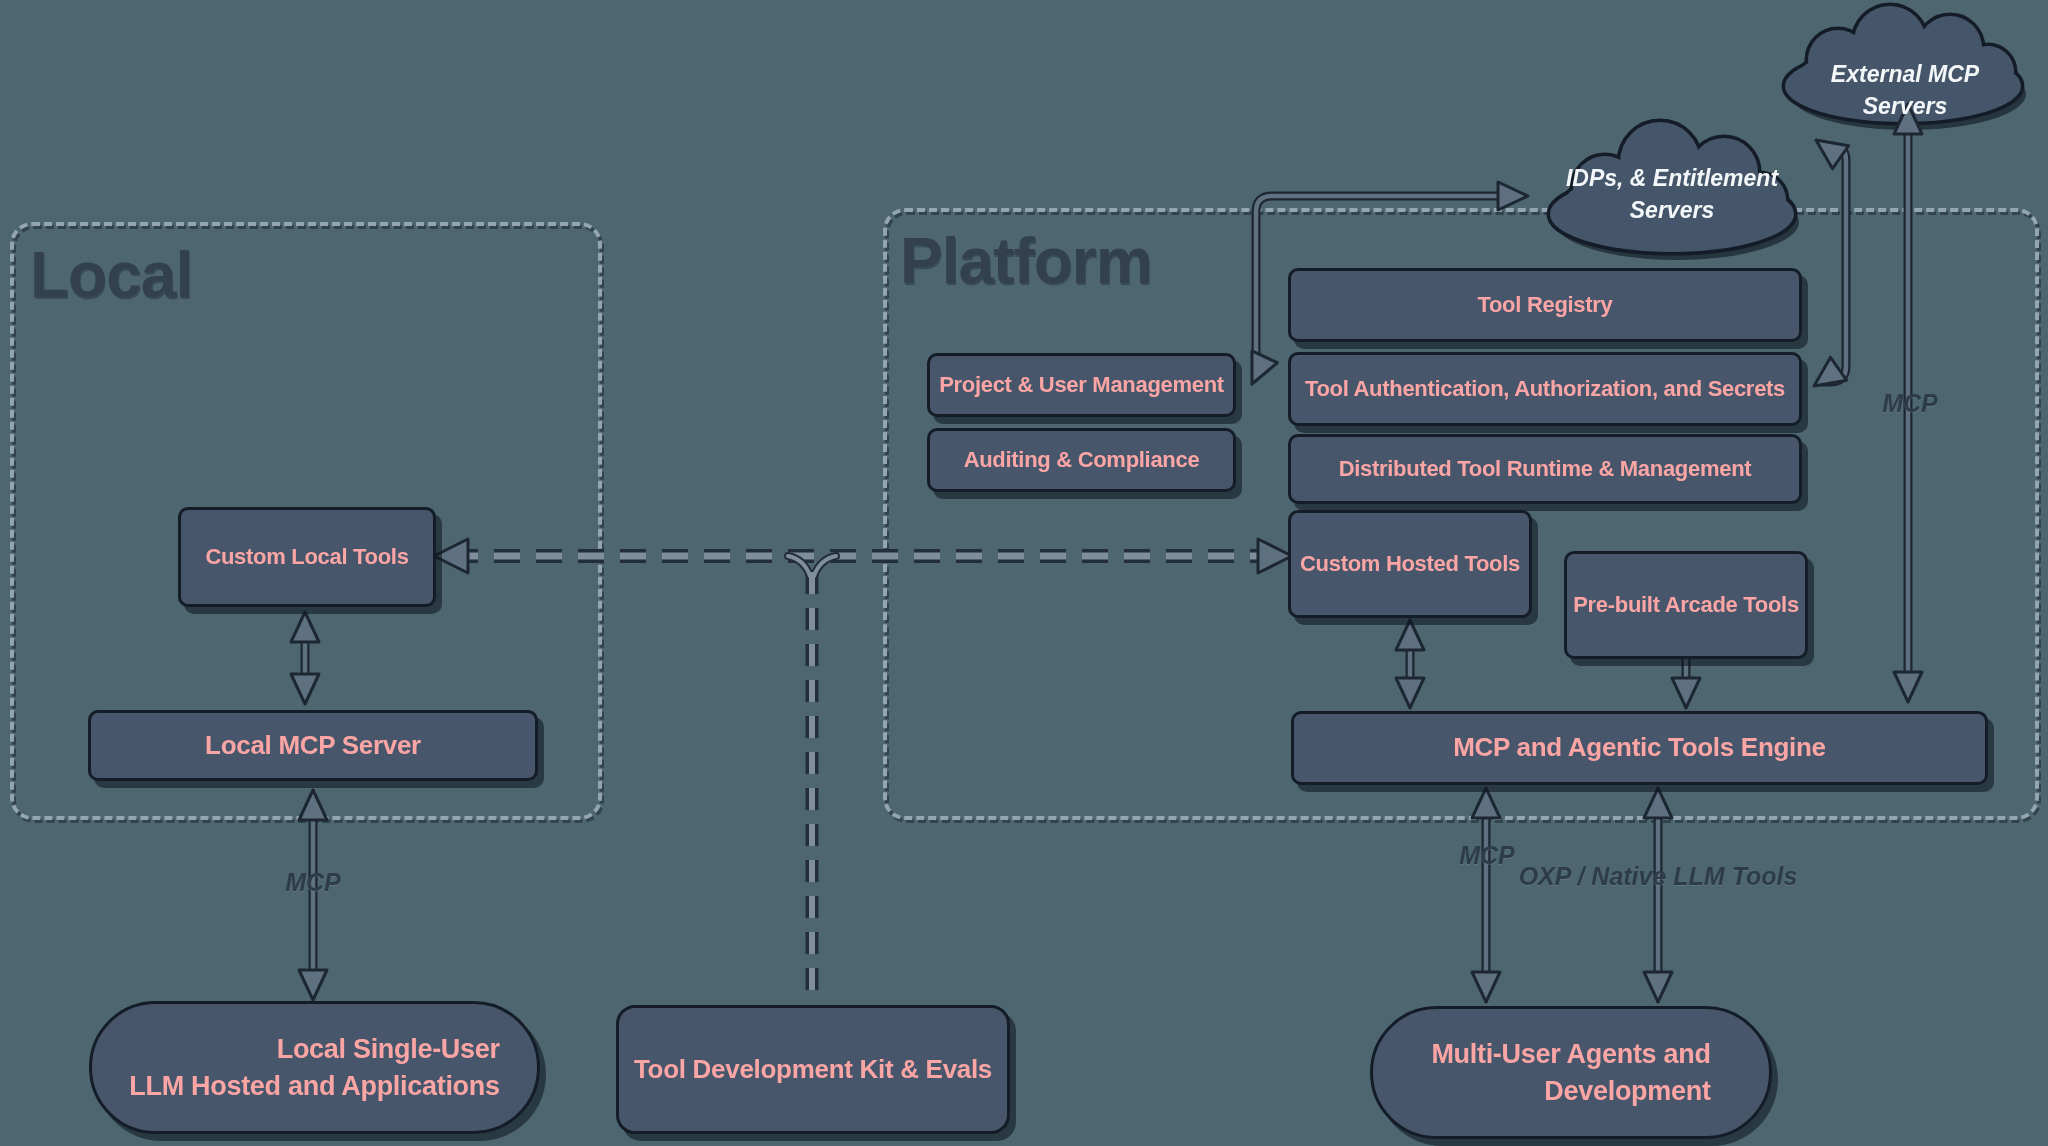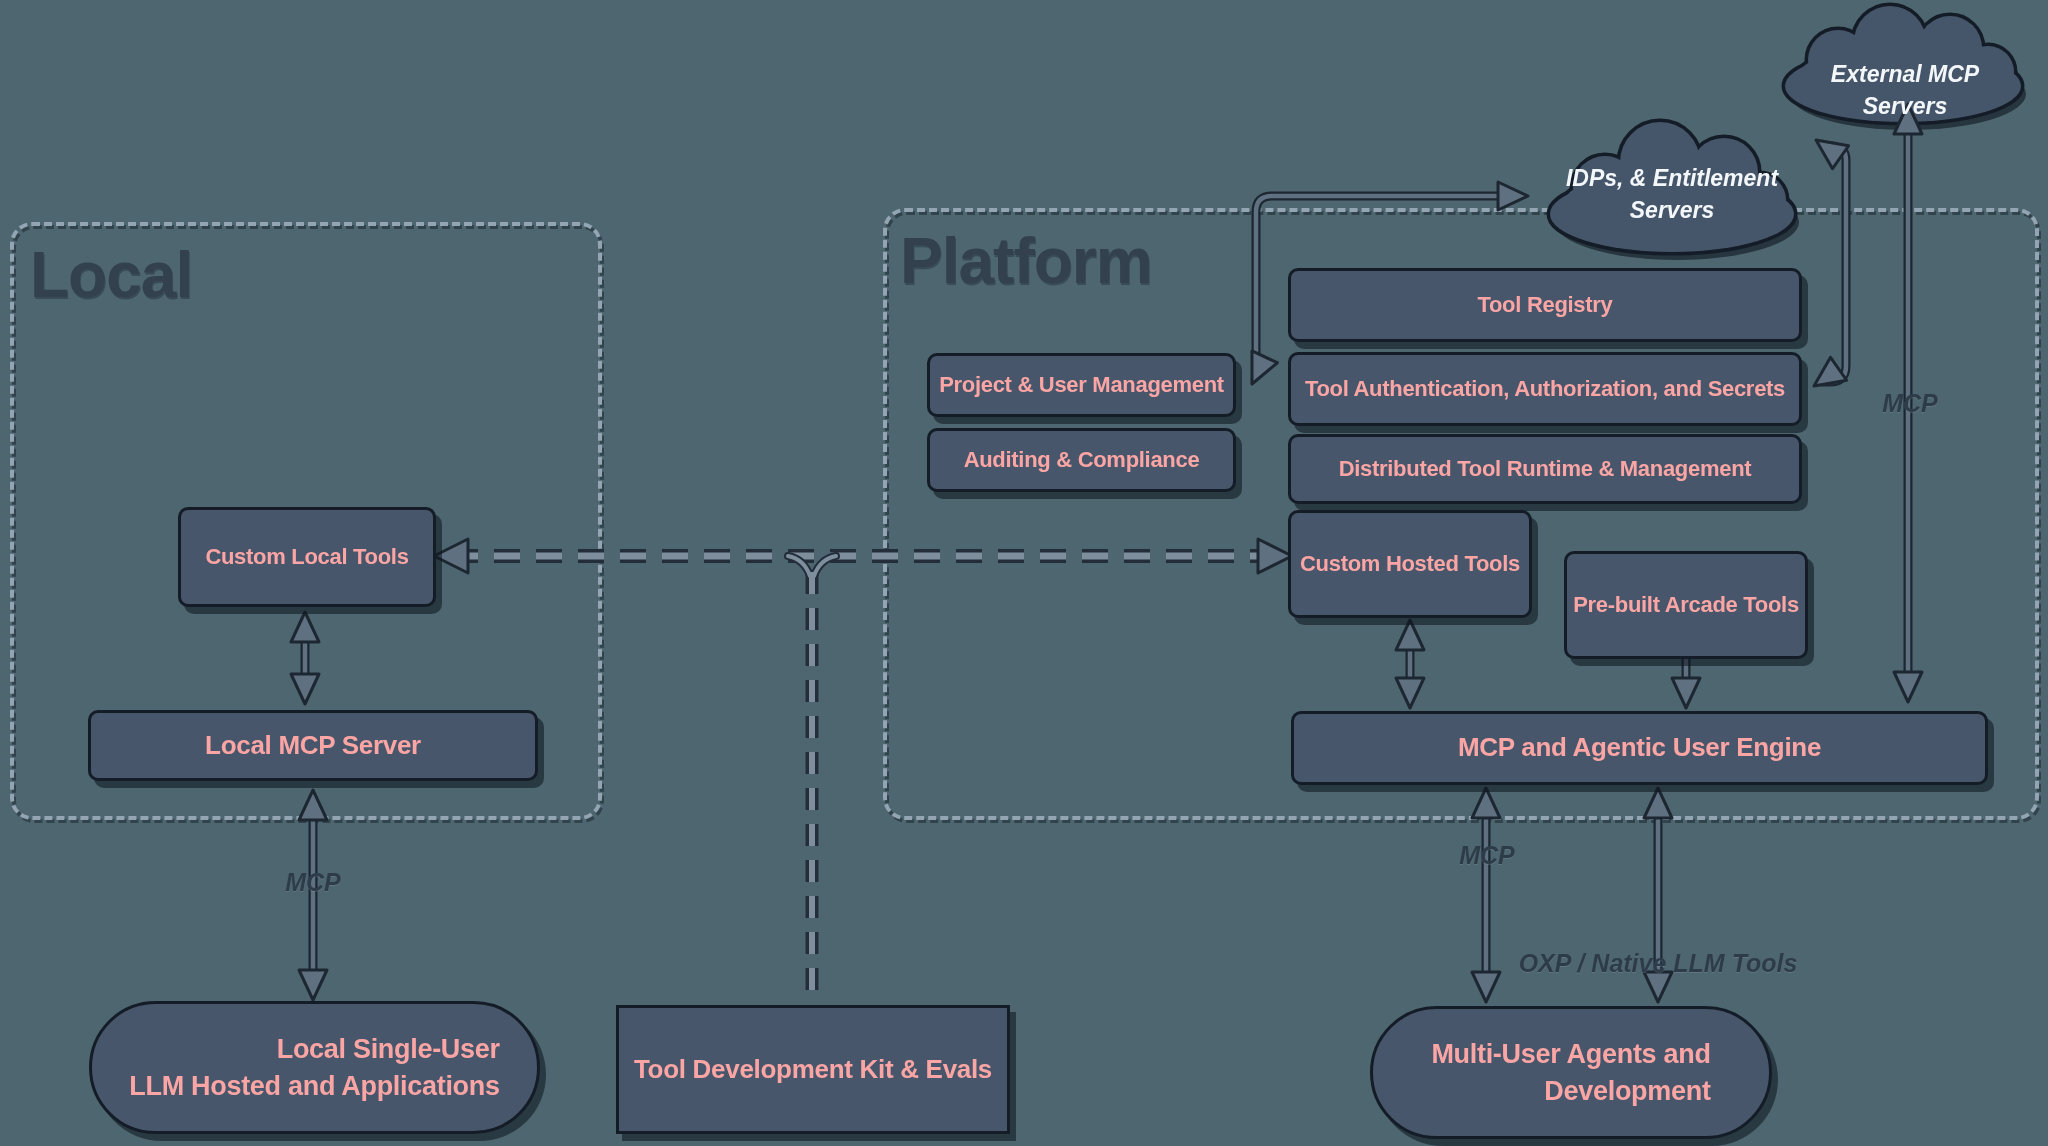--- a/index.html
+++ b/index.html
@@ -191,34 +191,34 @@
   <div class="node" style="left:178px;top:507px;width:252px;height:94px;">Custom Local Tools</div>
   <div class="node big" style="left:88px;top:710px;width:444px;height:65px;">Local MCP Server</div>
 
   <div class="node" style="left:927px;top:353px;width:303px;height:58px;">Project &amp; User Management</div>
   <div class="node" style="left:927px;top:428px;width:303px;height:58px;">Auditing &amp; Compliance</div>
   <div class="node" style="left:1288px;top:268px;width:508px;height:68px;">Tool Registry</div>
   <div class="node" style="left:1288px;top:352px;width:508px;height:68px;">Tool Authentication, Authorization, and Secrets</div>
   <div class="node" style="left:1288px;top:434px;width:508px;height:64px;">Distributed Tool Runtime &amp; Management</div>
   <div class="node" style="left:1288px;top:510px;width:238px;height:102px;">Custom Hosted Tools</div>
   <div class="node" style="left:1564px;top:510px;width:238px;height:102px;margin-top:41px;">Pre-built Arcade Tools</div>
-  <div class="node big" style="left:1291px;top:711px;width:691px;height:68px;">MCP and Agentic User Engine</div>
+  <div class="node big" style="left:1291px;top:711px;width:691px;height:68px;">MCP and Agentic Tools Engine</div>
 
   <div class="node stadium" style="left:89px;top:1001px;width:445px;height:127px;">
     <span class="two-line">
       <span style="display:block;">Local Single-User</span>
       <span style="display:block;">LLM Hosted and Applications</span>
     </span>
   </div>
-  <div class="node big" style="left:616px;top:1005px;width:388px;height:123px;border-radius:0;font-weight:800;">Tool Development Kit &amp; Evals</div>
+  <div class="node big" style="left:616px;top:1005px;width:388px;height:123px;border-radius:19px;font-weight:800;">Tool Development Kit &amp; Evals</div>
   <div class="node stadium" style="left:1370px;top:1006px;width:396px;height:127px;">
     <span class="two-line">
       <span style="display:block;">Multi-User Agents and</span>
       <span style="display:block;">Development</span>
     </span>
   </div>
 
   <div class="edge-label" style="left:313px;top:882px;">MCP</div>
   <div class="edge-label" style="left:1487px;top:855px;">MCP</div>
   <div class="edge-label" style="left:1910px;top:403px;">MCP</div>
-  <div class="edge-label" style="left:1658px;top:963px;text-align:right;">OXP / Native LLM Tools</div>
+  <div class="edge-label" style="left:1658px;top:876px;text-align:right;">OXP / Native LLM Tools</div>
 
 </div>
 
 </body></html>

